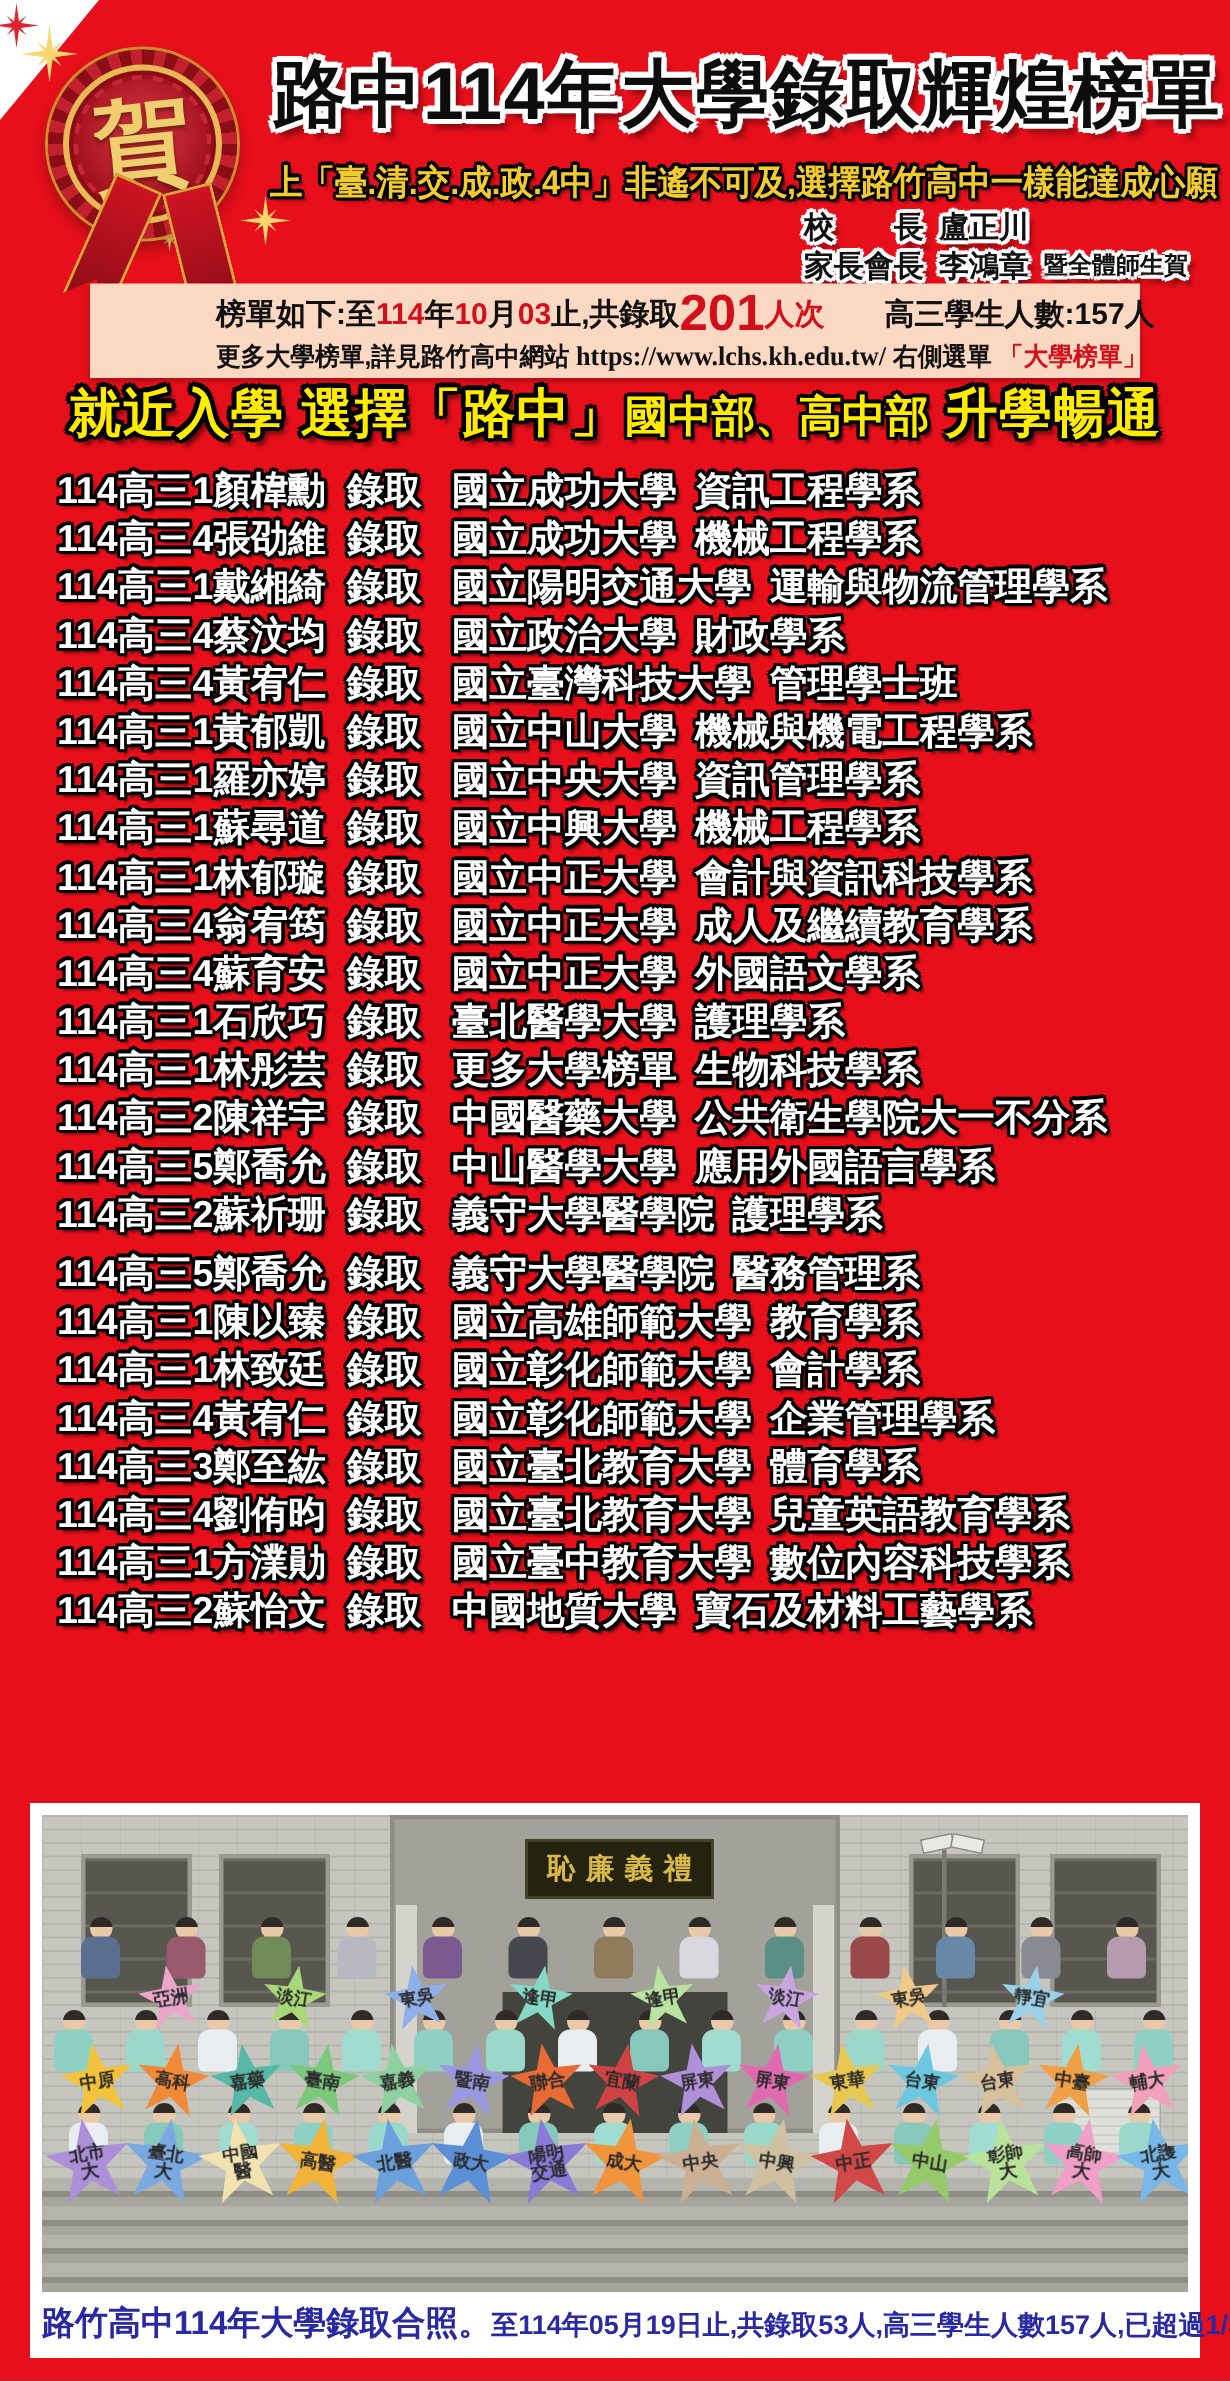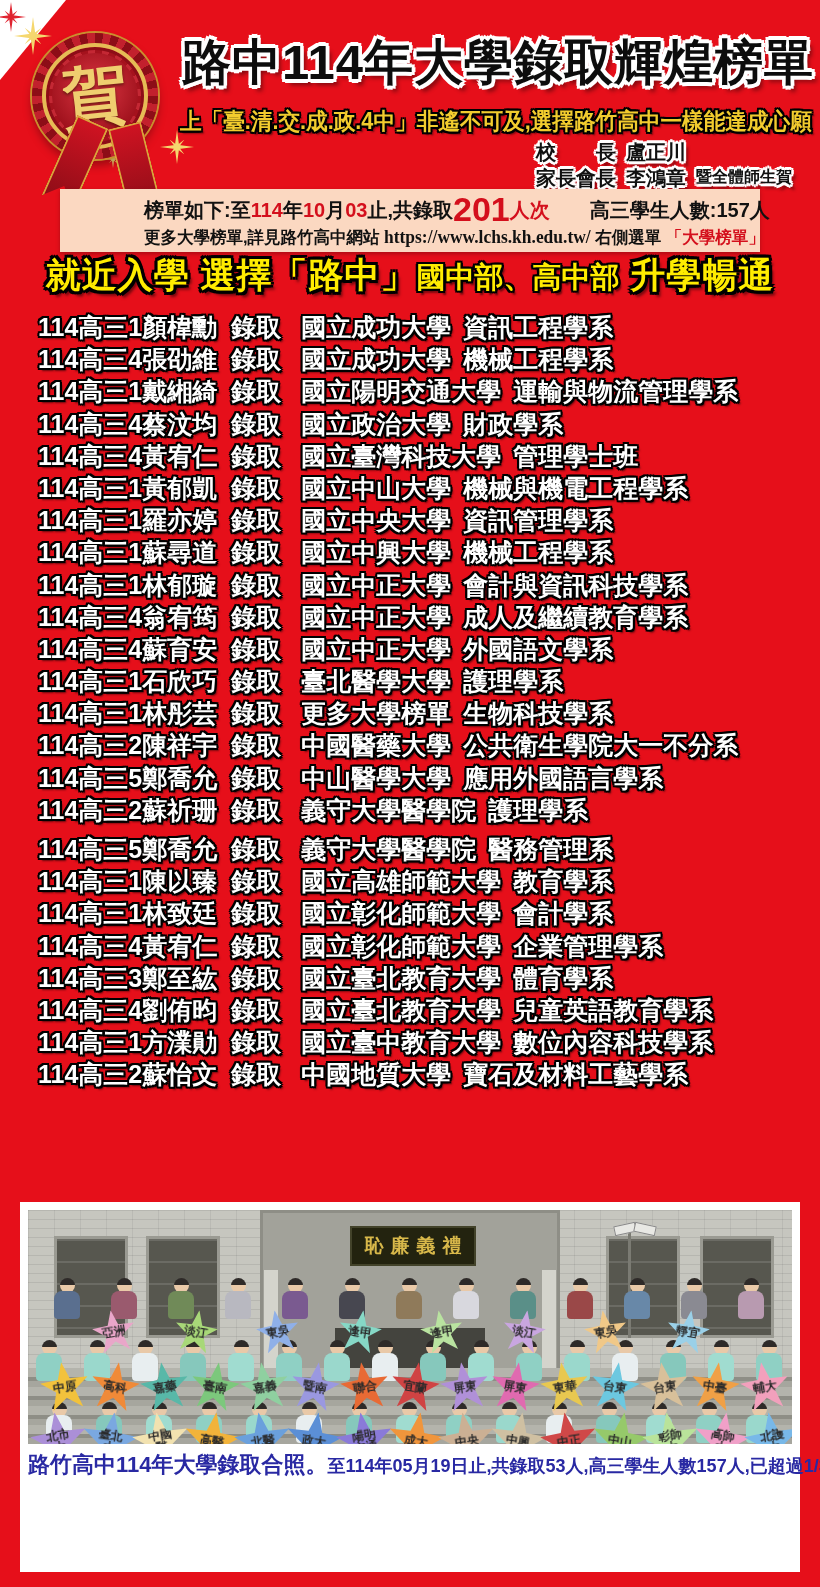--- a/index.html
+++ b/index.html
@@ -73,21 +73,21 @@
   .row.gap{margin-top:7px;}
   .seg{text-shadow:-1.8px -1.8px 0 #000,0 -2.2px 0 #000,1.8px -1.8px 0 #000,-2.2px 0 0 #000,2.2px 0 0 #000,
     -1.8px 1.8px 0 #000,0 2.2px 0 #000,1.8px 1.8px 0 #000,2.5px 3px 2px rgba(0,0,0,.55);}
   .seg.verb{margin-left:14px;}
   .seg.uni{margin-left:20px;}
   .seg.dept{margin-left:12px;}
   .seg.hl{color:var(--highlight-pink,#f2a6f2);}
   
   .frame{position:absolute;left:20px;top:1202px;width:780px;height:370px;background:#fff;
     box-sizing:border-box;padding:8px;}
-  .photo{position:relative;width:764px;height:234px;overflow:hidden;background:#c6c6bf;}
+  .photo{position:relative;width:764px;height:318px;overflow:hidden;background:#c6c6bf;}
   .tiles{position:absolute;inset:0;
     background-image:linear-gradient(rgba(0,0,0,.08) 1px,transparent 1px),
       linear-gradient(90deg,rgba(0,0,0,.06) 1px,transparent 1px);
     background-size:100% 9px,26px 100%;}
   .recess{position:absolute;left:232px;top:0;width:300px;height:212px;background:#a2a29a;
     box-shadow:inset 0 0 0 3px #8e8e86;}
   .entry{position:absolute;left:307px;top:118px;width:150px;height:94px;background:#44443e;}
   .pillar{position:absolute;top:60px;width:14px;height:152px;background:#d4d4cc;}
   .plaque{position:absolute;left:322px;top:16px;width:122px;height:36px;background:#23230f;
     border:2px solid #43432a;display:flex;align-items:center;justify-content:center;}

